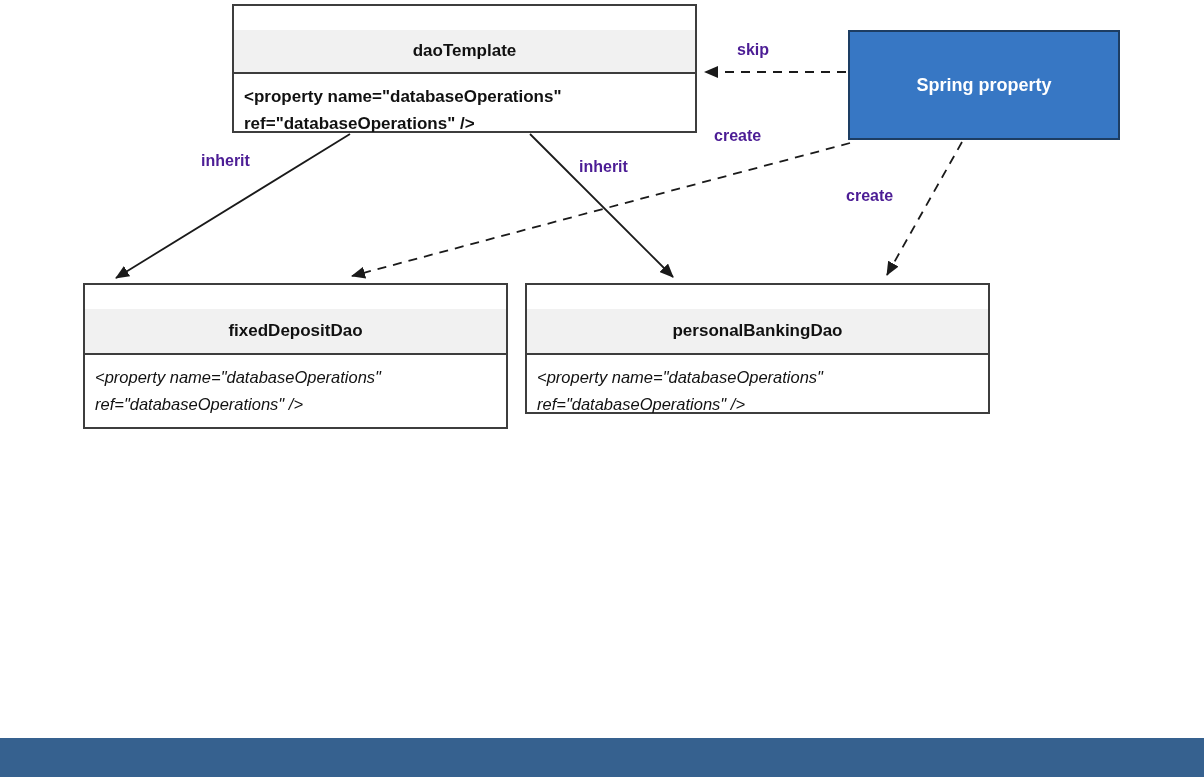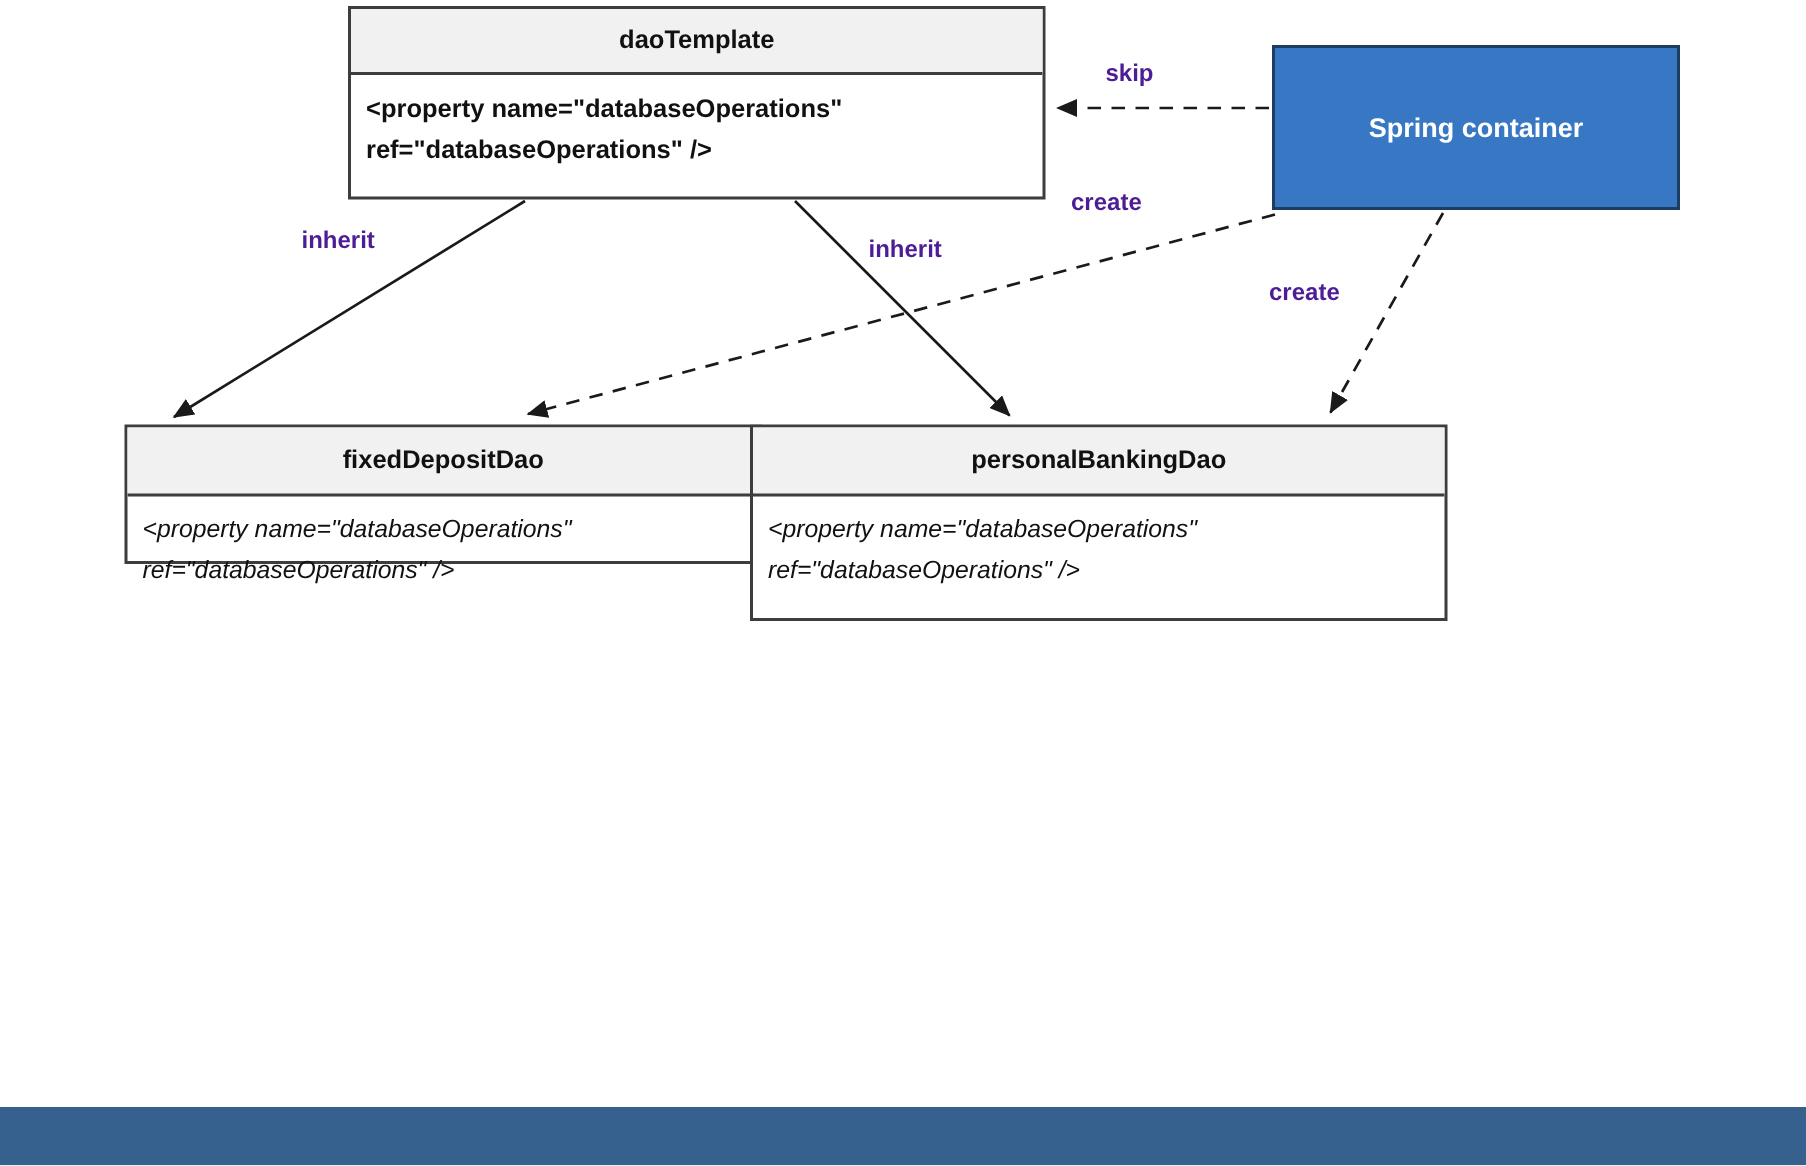--- a/index.html
+++ b/index.html
@@ -37,20 +37,21 @@
   .node-header {
     background: var(--node_header_bg);
     border-bottom: 2px solid var(--node_border);
     font-weight: bold;
     font-size: 17px;
     text-align: center;
     color: #111;
     display: flex;
     align-items: center;
     justify-content: center;
+    margin-top: 24px;
   }
   .node-body {
     padding: 9px 10px 0 10px;
     font-size: 17px;
     line-height: 27px;
     color: #111;
     white-space: nowrap;
   }
   .node-body.bold-text { font-weight: bold; }
   .node-body.italic-text { font-style: italic; font-size: 16.5px; }
@@ -111,32 +112,32 @@
 
   <div class="node" style="left:232px; top:4px; width:465px; height:129px;">
     <div class="node-header" style="height:44px;">daoTemplate</div>
     <div class="node-body bold-text">
       <div>&lt;property name="databaseOperations"</div>
       <div>ref="databaseOperations" /&gt;</div>
     </div>
   </div>
 
   <div class="container-box" style="left:848px; top:30px; width:272px; height:110px;">
-    <span>Spring container</span>
+    <span>Spring property</span>
   </div>
 
-  <div class="node" style="left:83px; top:283px; width:425px; height:93px;">
+  <div class="node" style="left:83px; top:283px; width:425px; height:146px;">
     <div class="node-header" style="height:46px;">fixedDepositDao</div>
     <div class="node-body italic-text">
       <div>&lt;property name="databaseOperations"</div>
       <div>ref="databaseOperations" /&gt;</div>
     </div>
   </div>
 
-  <div class="node" style="left:500px; top:283px; width:465px; height:131px;">
+  <div class="node" style="left:525px; top:283px; width:465px; height:131px;">
     <div class="node-header" style="height:46px;">personalBankingDao</div>
     <div class="node-body italic-text">
       <div>&lt;property name="databaseOperations"</div>
       <div>ref="databaseOperations" /&gt;</div>
     </div>
   </div>
 
   <div class="edge-label" style="left:737px; top:41px;">skip</div>
   <div class="edge-label" style="left:714px; top:127px;">create</div>
   <div class="edge-label" style="left:201px; top:152px;">inherit</div>

